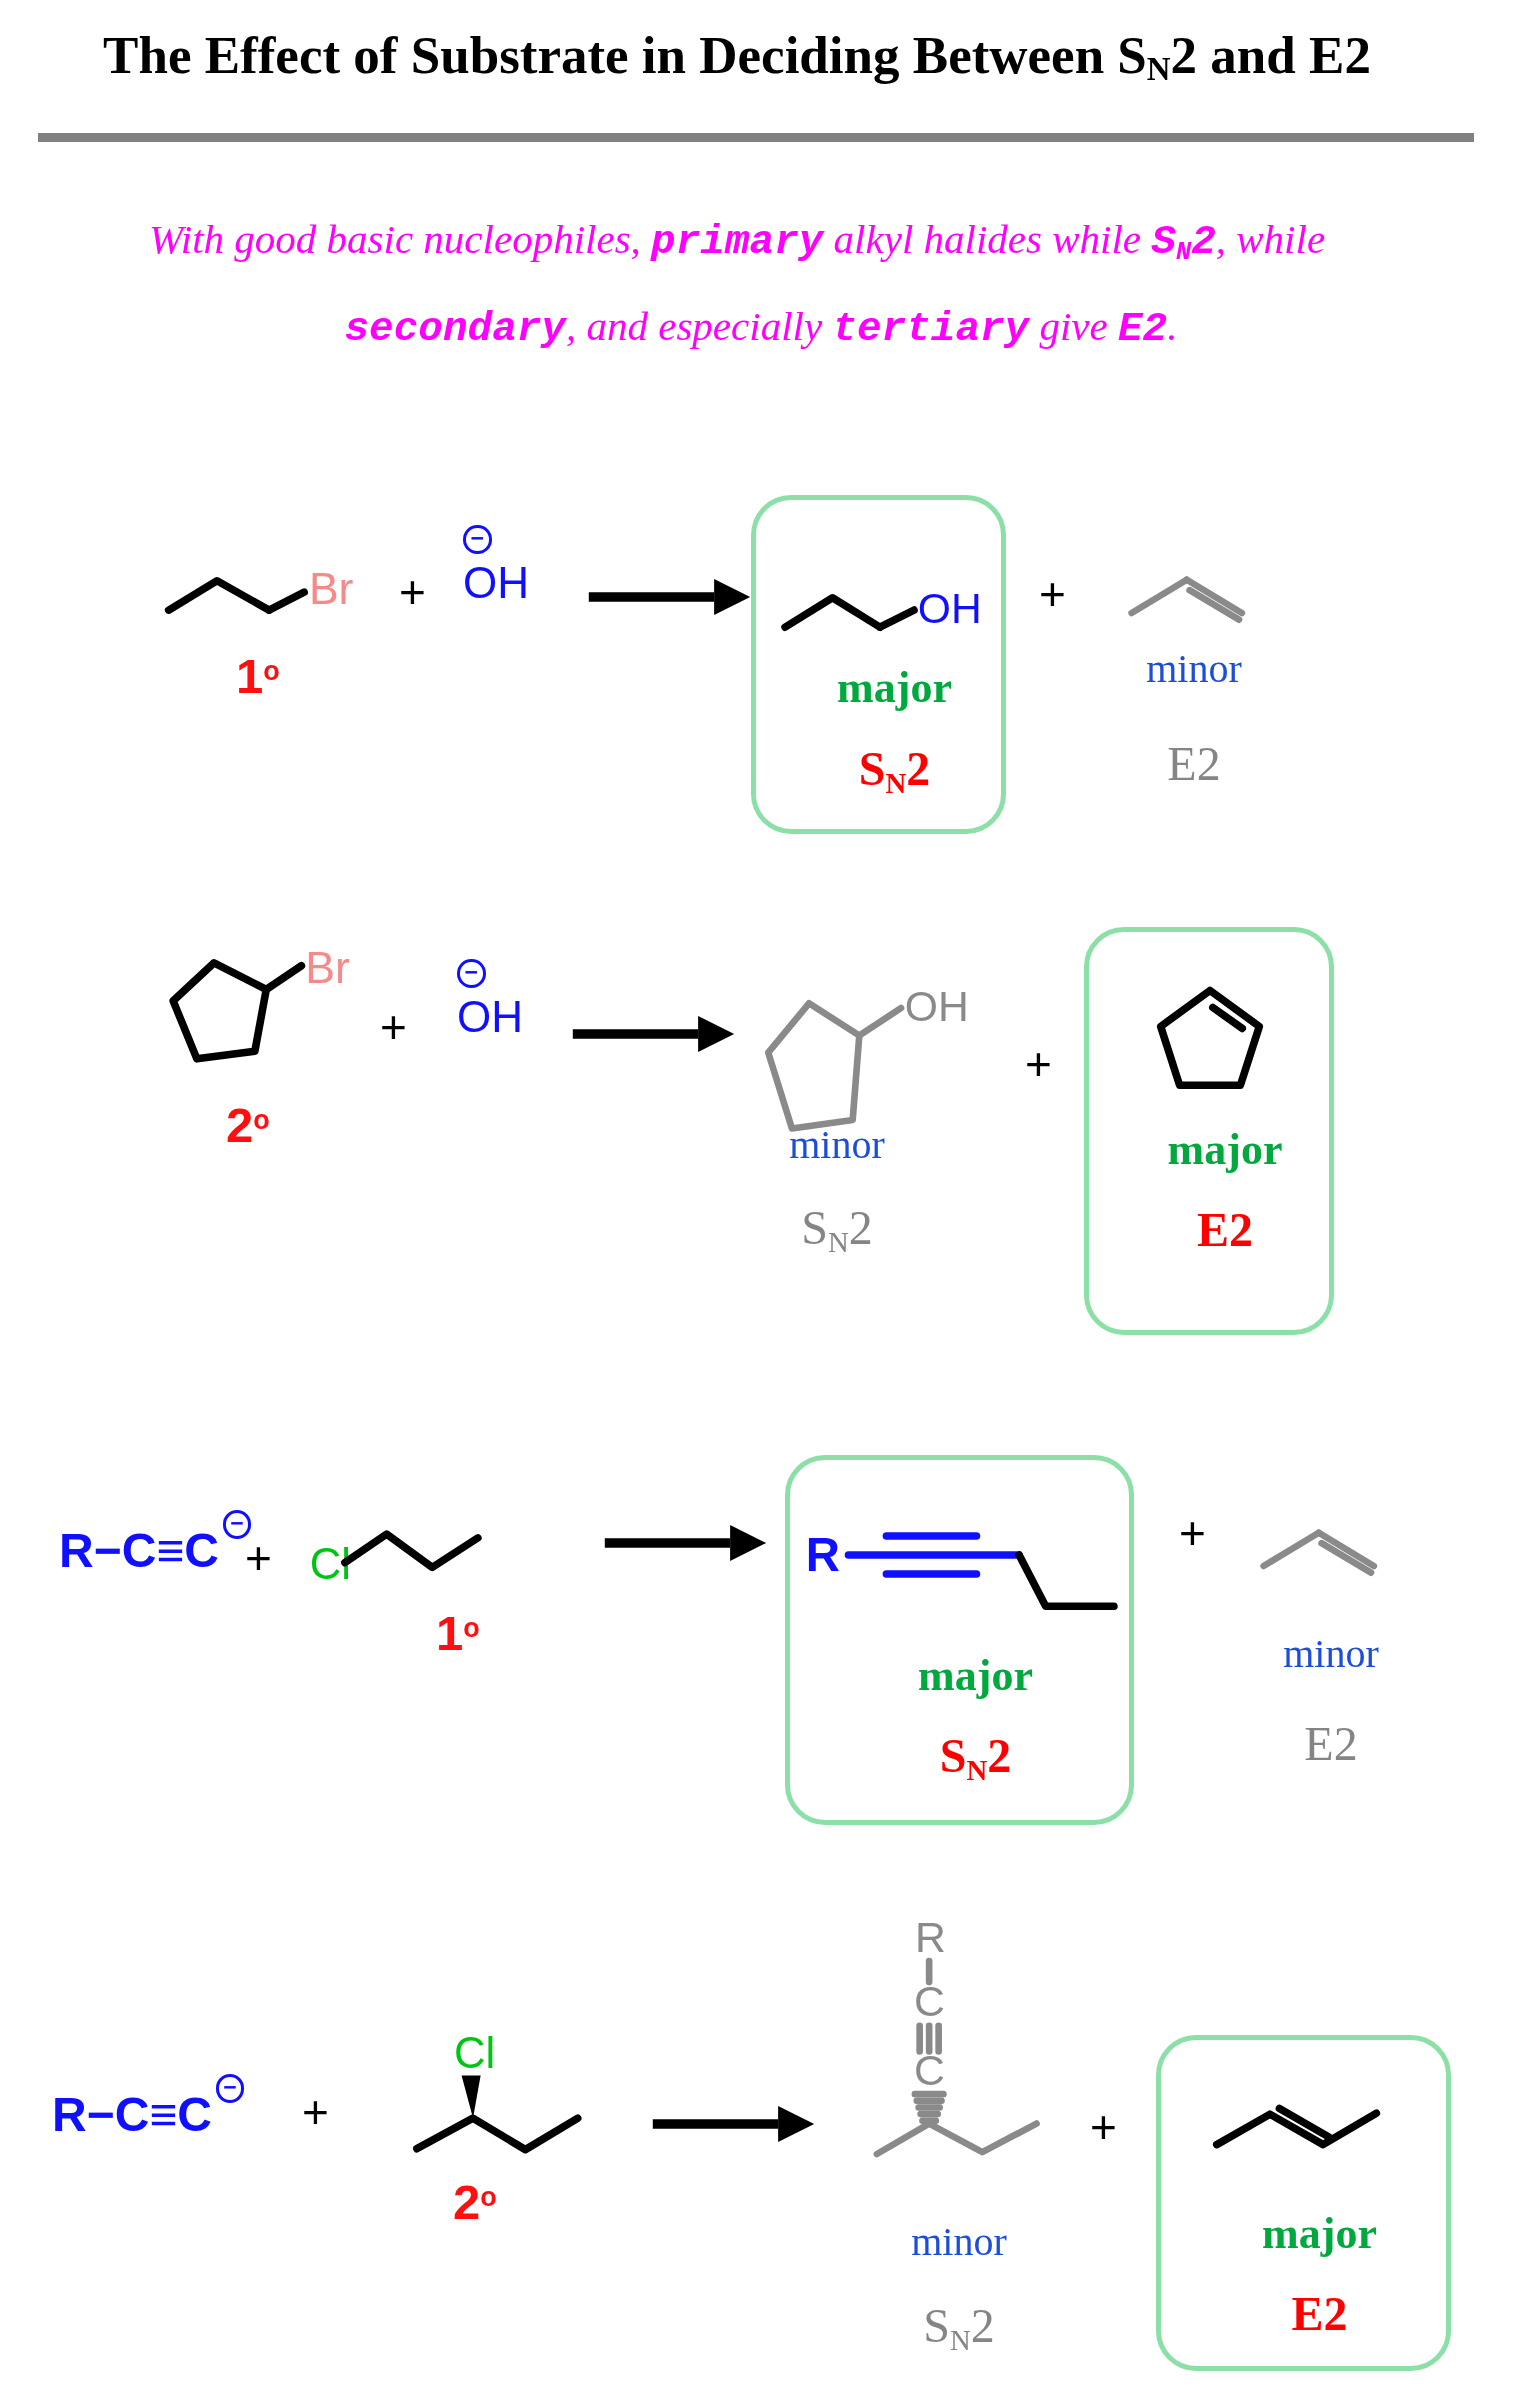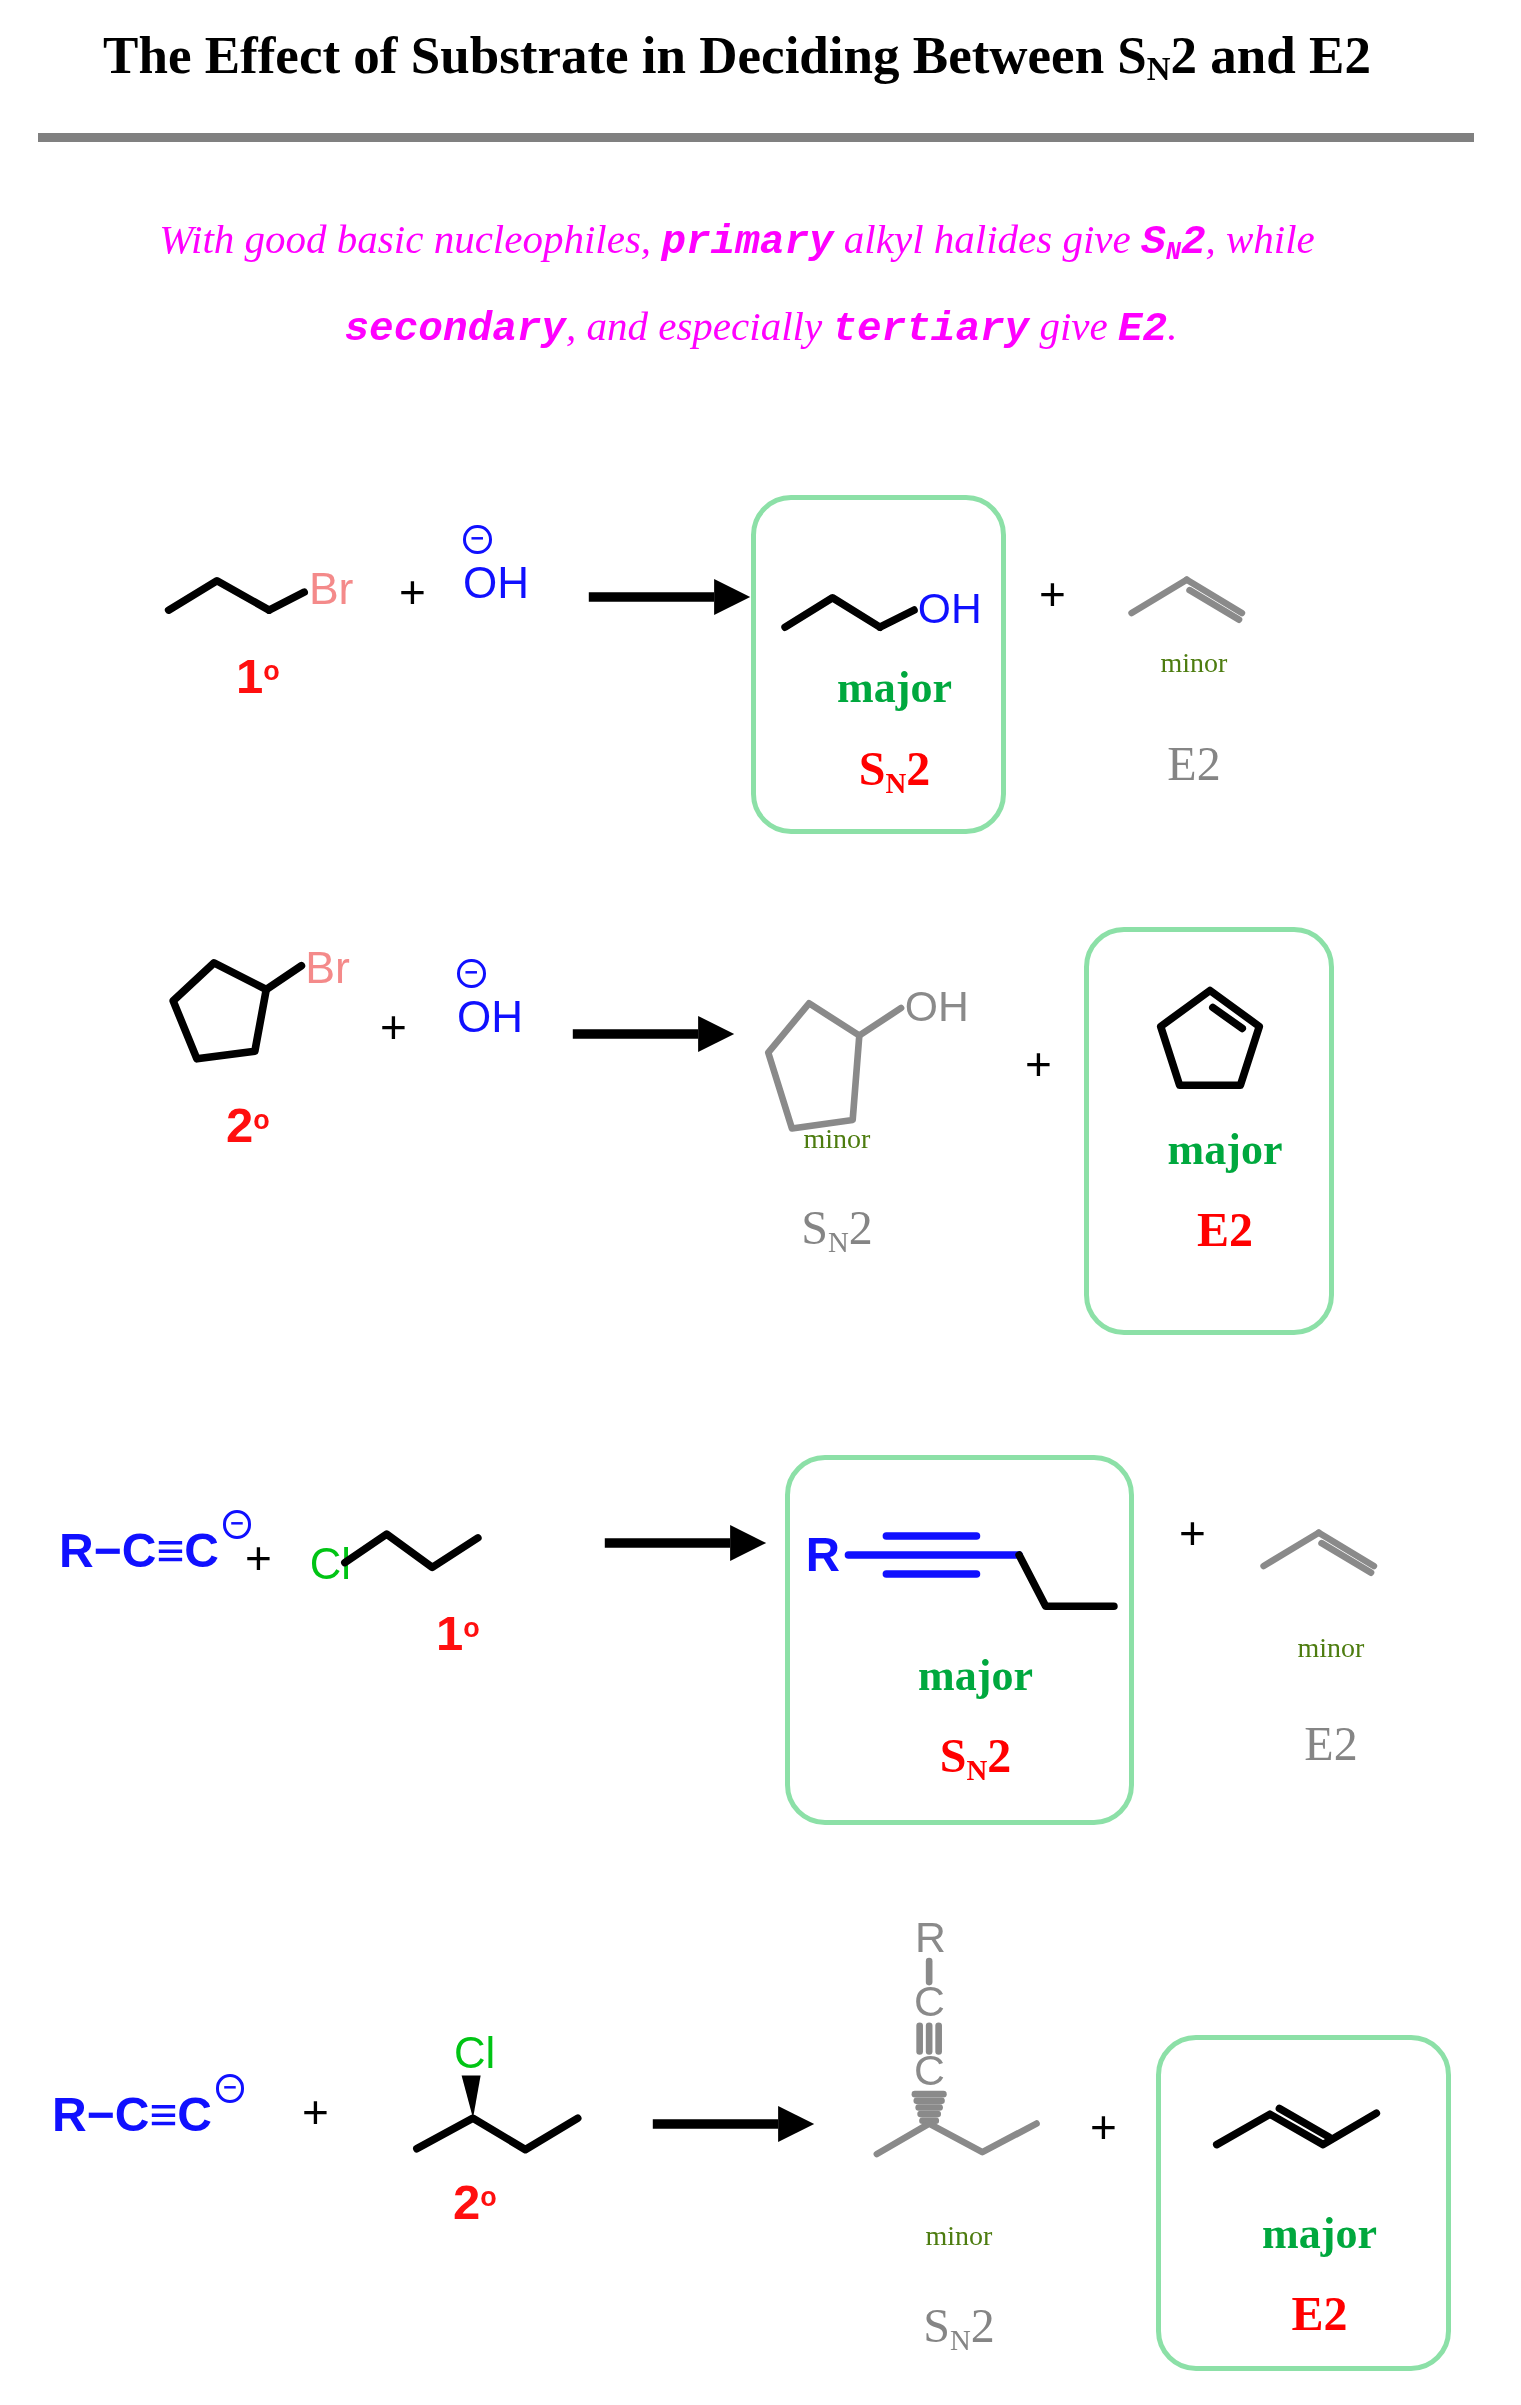--- a/index.html
+++ b/index.html
@@ -17,21 +17,21 @@
   .subtitle sub { font-size:0.62em; vertical-align:-0.25em; }
   .sub1 { top:219px; } .sub2 { top:306px;margin-left:24px; }
 
   
   .plus { position:absolute; font:400 46px "Liberation Sans",sans-serif; color:#000; line-height:1; }
   .deg { position:absolute; color:#ff0f0f; font:700 49px "Liberation Sans",sans-serif; line-height:1; }
   .deg sup { font-size:0.55em; vertical-align:0.5em; }
 
   .word { position:absolute; text-align:center; font-family:"Liberation Serif",serif; line-height:1; }
   .tag-major { color:#00a83e; font-weight:700; font-size:44px; }
-  .tag-minor { color:#4d7c0f; font-weight:400; font-size:28px; }
+  .tag-minor { color:#1d4ed8; font-weight:400; font-size:40px; }
   .mech { font-size:48px; }
   .mech sub { font-size:0.6em; vertical-align:-0.28em; }
   .mech-red { color:#ff0000; font-weight:700; }
   .mech-gray { color:#858585; font-weight:400; }
 
   
   .hydroxide { position:absolute; color:#1010ff; display:flex; flex-direction:column; align-items:flex-start; }
   .charge { width:28.5px; height:28.5px; box-sizing:border-box; border:3.8px solid currentColor; border-radius:50%;
             display:flex; align-items:center; justify-content:center;
             font:700 23px "Liberation Sans",sans-serif; line-height:1; padding-bottom:1.9px; }
@@ -52,21 +52,21 @@
   .gbox .word { left:16px; width:100%; }
 </style>
 </head>
 <body>
 
 <div id="page">
 
   <h1 class="title"><span>The Effect of Substrate in Deciding Between S</span><sub>N</sub><span>2 and E2</span></h1>
   <div class="divider"></div>
 
-  <div class="subtitle sub1"><span>With good basic nucleophiles, </span><b>primary</b><span> alkyl halides give </span><b><span>S</span><sub>N</sub><span>2</span></b><span>, while</span></div>
+  <div class="subtitle sub1"><span>With good basic nucleophiles, </span><b>primary</b><span> alkyl halides while </span><b><span>S</span><sub>N</sub><span>2</span></b><span>, while</span></div>
   <div class="subtitle sub2"><b>secondary</b><span>, and especially </span><b>tertiary</b><span> give </span><b>E2</b><span>.</span></div>
 
   <div>
     <svg class="struct" style="left:152px;top:540px" width="238" height="109" viewBox="0 0 250 115">
       <g>
         <polyline class="bond" points="17,74 68,43 123,74"></polyline>
         <line class="bond" x1="123" y1="74" x2="160" y2="55"></line>
       </g>
       <text class="atom" x="165" y="68" font-size="47" fill="#f48a8a">Br</text>
     </svg>

